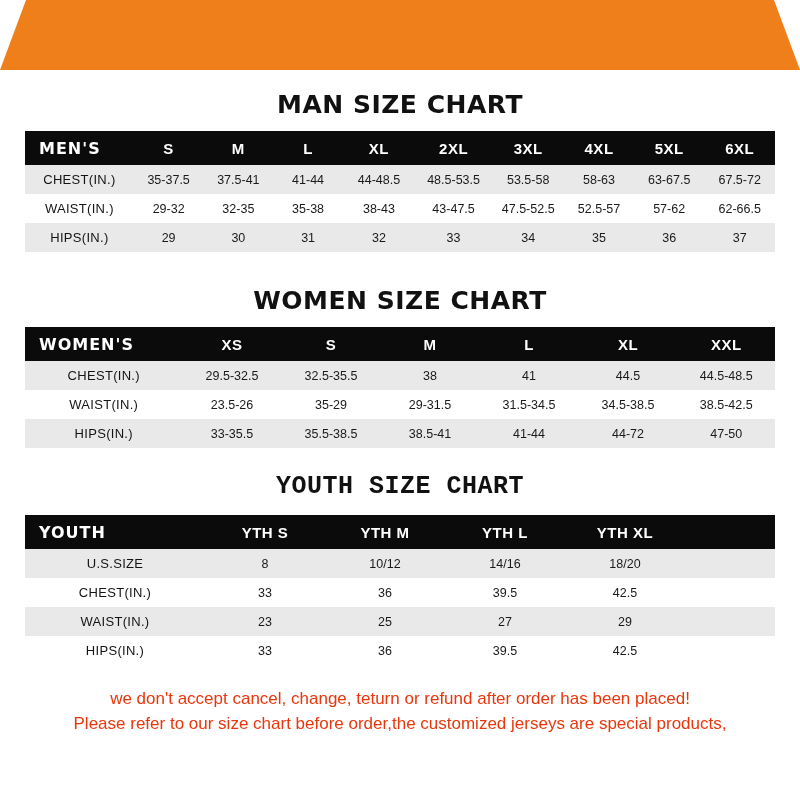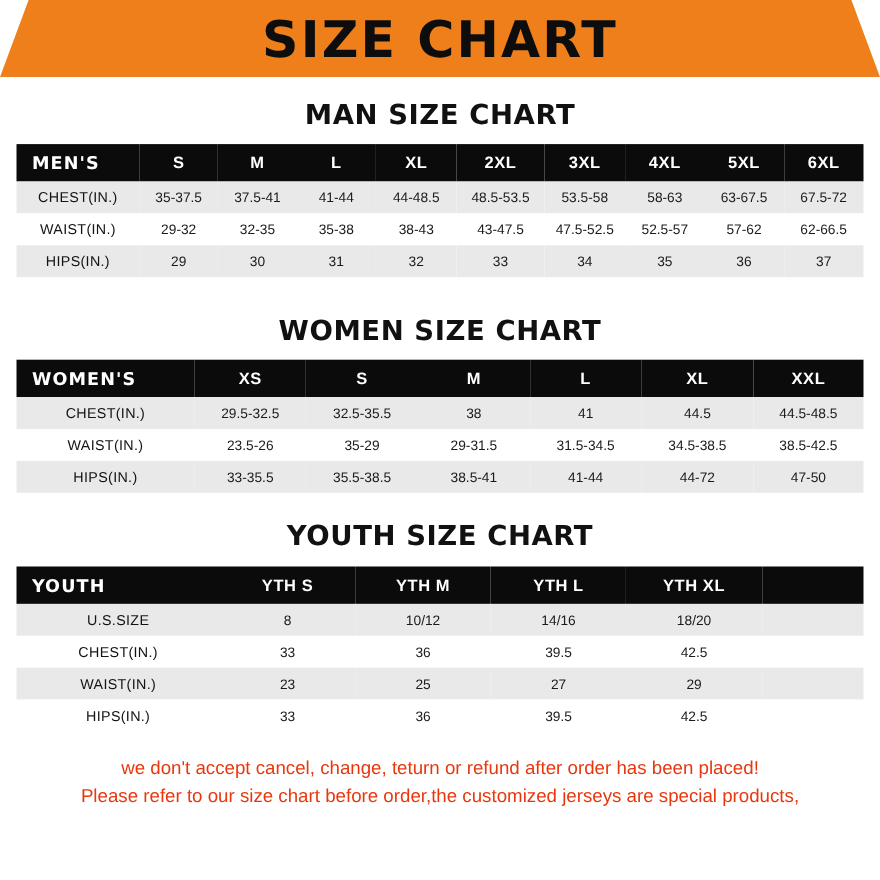--- a/index.html
+++ b/index.html
@@ -50,34 +50,34 @@
     border-right: 26px solid transparent;
   }
   .banner .corner.right {
     right: 0;
     border-top: 70px solid #ffffff;
     border-left: 26px solid transparent;
   }
 
   
   .content {
-    padding: 0 15px;
+    padding: 0 25px;
     box-sizing: border-box;
   }
   .section-title {
     text-align: center;
     font-family: "DejaVu Sans", sans-serif;
     font-weight: bold;
     font-size: 25px;
     letter-spacing: 0.5px;
     color: #111111;
   }
   .section-title.man { margin: 20px 0 12px 0; }
   .section-title.women { margin: 34px 0 12px 0; }
-  .section-title.youth { margin: 24px 0 14px 0; }
+  .section-title.youth { margin: 24px 0 14px 0; font-family: Liberation Mono, monospace; }
 
   table.size-table {
     width: 100%;
     border-collapse: collapse;
     table-layout: fixed;
   }
   table.size-table td {
     text-align: center;
     font-family: "Liberation Sans", sans-serif;
     font-size: 12.5px;
@@ -126,21 +126,20 @@
   .footer-note div { white-space: nowrap; }
 </style>
 </head>
 <body>
 
 <div class="page">
 
   <div class="banner">
     <div class="corner left"></div>
     <div class="corner right"></div>
-    <div class="banner-title">SIZE CHART</div>
   </div>
 
   <div class="content">
 
     <div class="section-title man">MAN SIZE CHART</div>
     <table class="size-table man-table">
       <colgroup>
         <col style="width:14.5%">
         <col style="width:9.3%">
           <col style="width:9.3%">

